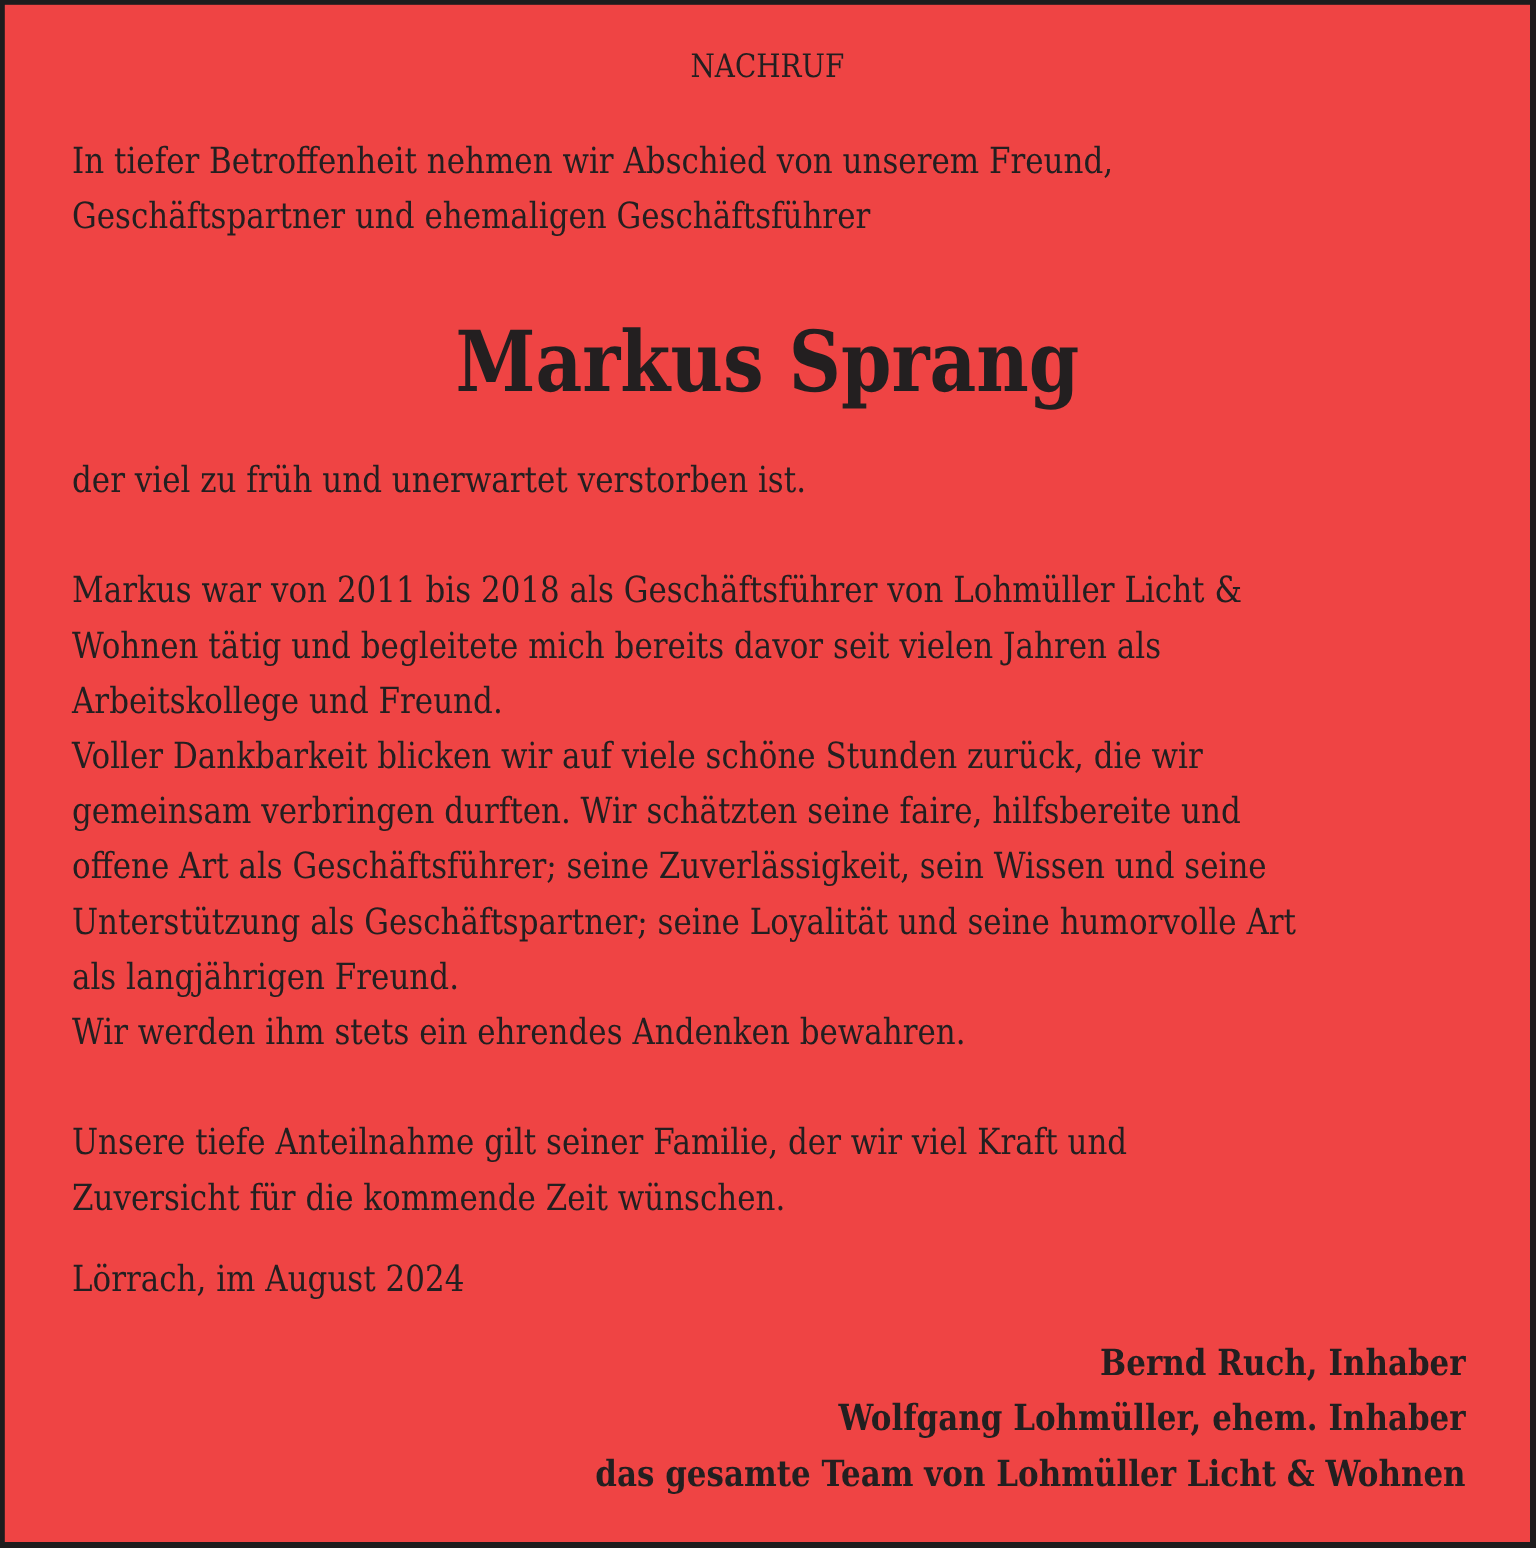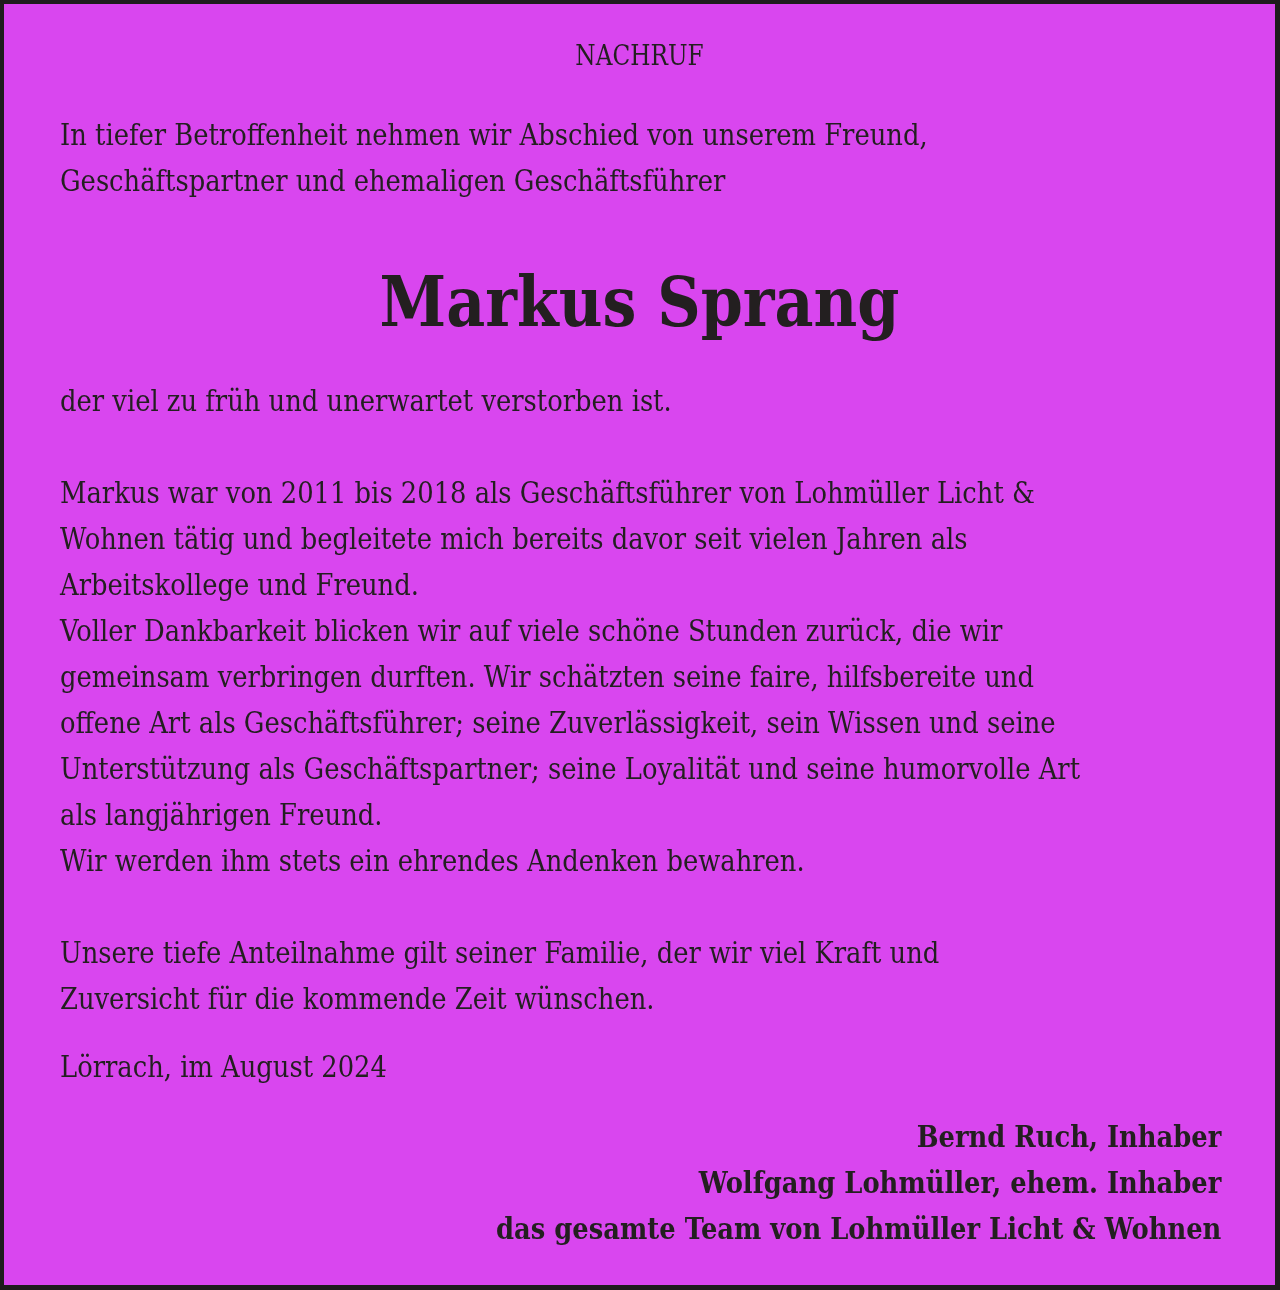--- a/index.html
+++ b/index.html
@@ -1,19 +1,19 @@
 <!DOCTYPE html>
 <html><head>
   <meta charset="utf-8">
   <style>
     html, body { margin: 0; padding: 0; background: #1e1c1d; }
     body { width: 1280px; height: 1290px; position: relative; overflow: hidden; }
     .frame {
       position: absolute; left: 4px; top: 4px; width: 1271px; height: 1281px;
-      background: #d946ef; color: #231f20;
+      background: #ef4444; color: #231f20;
       font-family: "DejaVu Serif", "Liberation Serif", serif;
     }
     .abs { position: absolute; white-space: nowrap; }
     .kicker { left: 0; width: 1271px; text-align: center; top: 36px; font-size: 27px; letter-spacing: 0px; transform: scaleX(0.86); transform-origin: center; }
     .body-text { font-size: 30px; line-height: 46px; transform: scaleX(0.86); transform-origin: left top; }
     .name { left: 0; width: 1271px; text-align: center; top: 256px; font-size: 70px; font-weight: bold; transform: scaleX(0.86); transform-origin: center; }
     .intro { left: 56px; top: 108px; }
     .tagline { left: 56px; top: 374px; }
     .para1 { left: 56px; top: 466px; }
     .para2 { left: 56px; top: 926px; }

